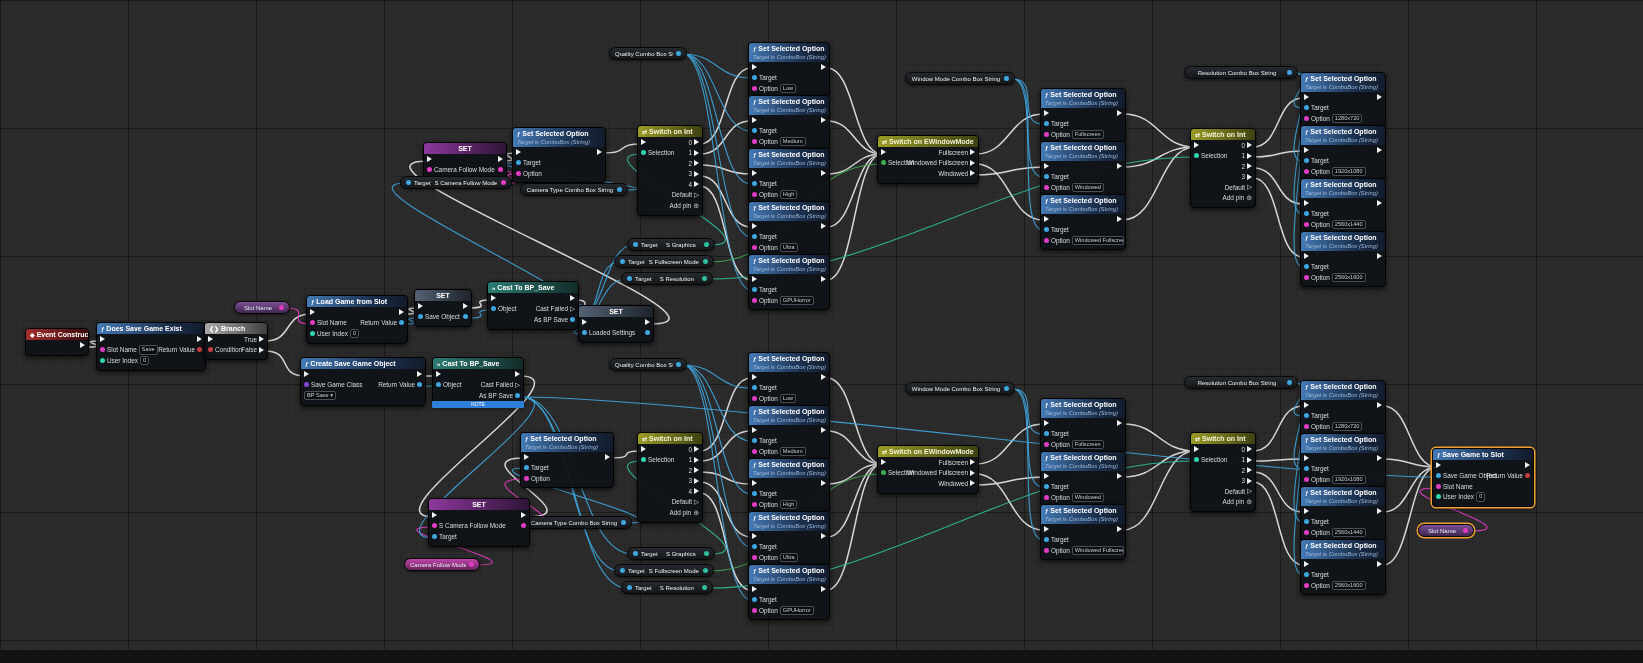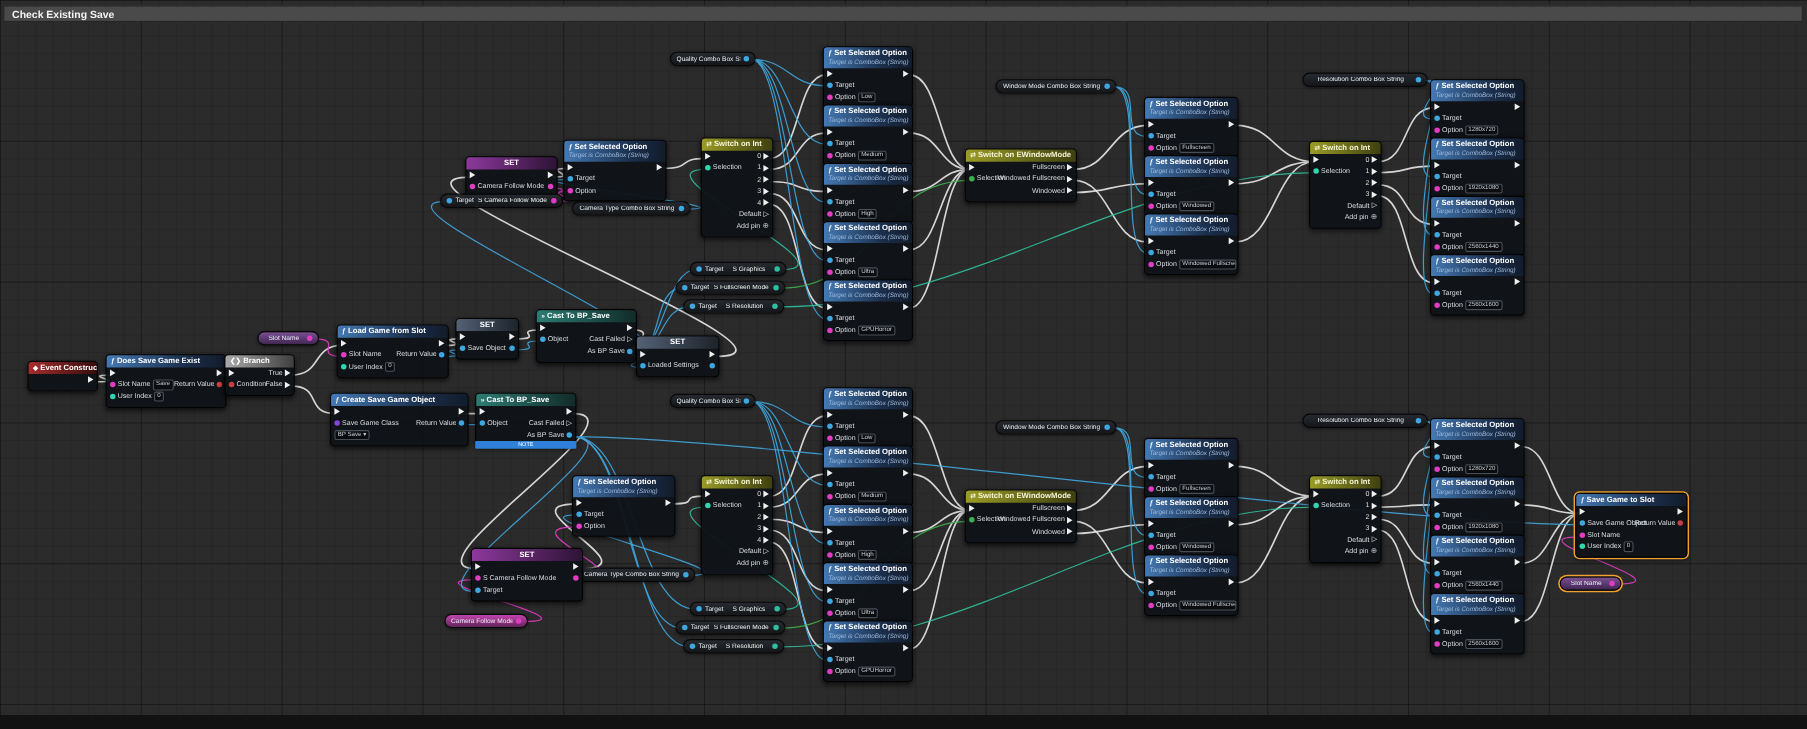--- a/index.html
+++ b/index.html
@@ -54,21 +54,20 @@
   .p-purple{background:linear-gradient(180deg,#7b4f94,#402651);}
   .p-pink{background:linear-gradient(180deg,#c145ad,#65245b);}
   .pill.sel{box-shadow:0 0 0 1.5px #f0a030;}
   .note{position:absolute;background:#2f80d8;color:#fff;font-size:5px;line-height:7px;
     text-align:center;z-index:2;border-radius:1px;overflow:hidden;}
 </style>
 </head>
 <body>
 
 <div id="stage">
-  <div id="titlebar">Check Existing Save</div>
   <svg id="wires" width="1643" height="663">
       <path d="M 89 347 C 117 347, 72 341, 100 341" fill="none" stroke="#e8e8e8" stroke-width="1.5" opacity="0.9"></path>
       <path d="M 203 341 C 231 341, 181 341, 209 341" fill="none" stroke="#e8e8e8" stroke-width="1.5" opacity="0.9"></path>
       <path d="M 265 341 C 293 341, 283 314, 311 314" fill="none" stroke="#e8e8e8" stroke-width="1.5" opacity="0.9"></path>
       <path d="M 265 351 C 293 351, 277 376, 305 376" fill="none" stroke="#e8e8e8" stroke-width="1.5" opacity="0.9"></path>
       <path d="M 405 314 C 433 314, 391 308, 419 308" fill="none" stroke="#e8e8e8" stroke-width="1.5" opacity="0.9"></path>
       <path d="M 469 308 C 497 308, 464 300, 492 300" fill="none" stroke="#e8e8e8" stroke-width="1.5" opacity="0.9"></path>
       <path d="M 576 300 C 604 300, 555 324, 583 324" fill="none" stroke="#e8e8e8" stroke-width="1.5" opacity="0.9"></path>
       <path d="M 651 324 C 762.5 324, 316.5 161, 428 161" fill="none" stroke="#e8e8e8" stroke-width="1.5" opacity="0.9"></path>
       <path d="M 502 161 C 530 161, 489 153, 517 153" fill="none" stroke="#e8e8e8" stroke-width="1.5" opacity="0.9"></path>

